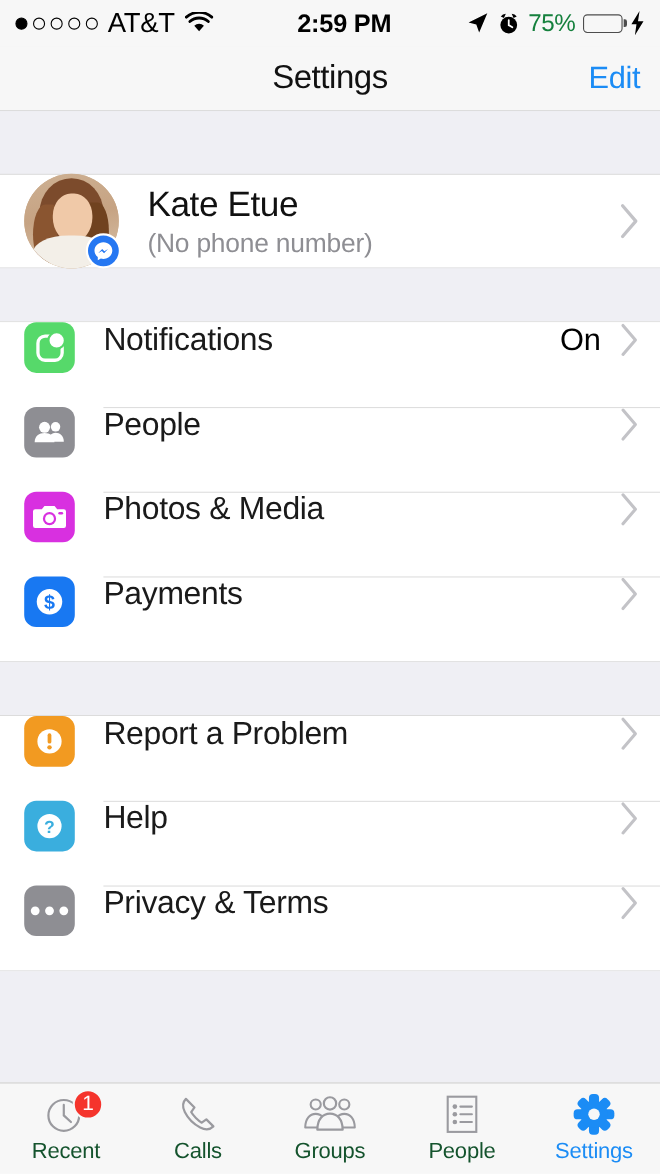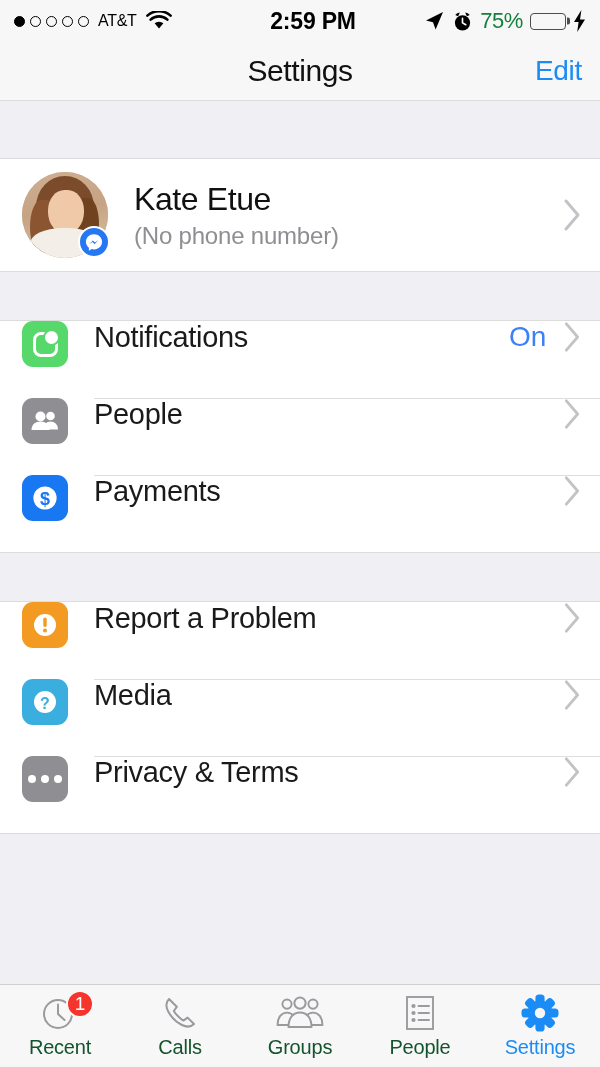--- a/index.html
+++ b/index.html
@@ -45,21 +45,21 @@
   }
   .sig-dot {
     width: 11px;
     height: 11px;
     border-radius: 50%;
     border: 1.6px solid #000;
     box-sizing: border-box;
   }
   .sig-dot.filled { background: #000; }
   .carrier {
-    font-size: 16px;
+    font-size: 25px;
     color: #000;
     letter-spacing: -0.3px;
   }
   .wifi-ic { display: block; }
   .sb-center {
     position: absolute;
     left: 0; right: 0;
     text-align: center;
     font-size: 23px;
     color: #000;
@@ -152,21 +152,21 @@
 
   .group {
     background: #ffffff;
     border-top: 1px solid #dcdcdc;
     border-bottom: 1px solid #dcdcdc;
     flex: 0 0 auto;
   }
 
   
   .profile-row {
-    height: 112px;
+    height: 84px;
     display: flex;
     align-items: center;
     padding-left: 22px;
     padding-right: 18px;
     background: #fff;
     box-sizing: border-box;
   }
   .avatar-wrap {
     position: relative;
     width: 86px;
@@ -289,21 +289,21 @@
   }
   .srow-label {
     margin-left: 26px;
     font-size: 29px;
     color: #1a1a1a;
     letter-spacing: -0.3px;
   }
   .srow-value {
     margin-left: auto;
     font-size: 28px;
-    color: #3b82f6;
+    color: #000000;
     letter-spacing: -0.2px;
     margin-right: 16px;
   }
   .srow .chev { margin-left: auto; }
   .srow-value + .chev { margin-left: 0; }
 
   
   .notif-sq {
     width: 25px; height: 25px;
     border: 3px solid #fff;
@@ -482,20 +482,34 @@
             <circle cx="20.5" cy="8" r="4.3" fill="#fff"></circle>
             <path d="M13.5 21.5 C13.5 16.6 16.6 13.4 20.5 13.4 C24.4 13.4 28 16.2 28 21.5 Z" fill="#fff"></path>
           </svg>
         </div>
         <span class="srow-label">People</span>
         <svg class="chev" width="20" height="32" viewBox="0 0 20 34">
           <path d="M4 3 L16 17 L4 31" stroke="#c3c3c7" stroke-width="3" fill="none" stroke-linecap="round" stroke-linejoin="round"></path>
         </svg>
       </div>
 
+      <div class="srow">
+        <div class="tile" style="background:#d830e0">
+          <svg width="32" height="26" viewBox="0 0 32 26">
+            <path d="M3 6 h6 l2.4-3 h9.2 L23 6 h6 a2 2 0 0 1 2 2 v13 a2 2 0 0 1 -2 2 H3 a2 2 0 0 1 -2 -2 V8 a2 2 0 0 1 2 -2 z" fill="#fff"></path>
+            <circle cx="16" cy="14.5" r="6" fill="#d830e0"></circle>
+            <circle cx="16" cy="14.5" r="4" fill="#fff"></circle>
+            <rect x="24" y="8.4" width="4.4" height="2.4" rx="1.1" fill="#d830e0"></rect>
+          </svg>
+        </div>
+        <span class="srow-label">Photos &amp; Media</span>
+        <svg class="chev" width="20" height="32" viewBox="0 0 20 34">
+          <path d="M4 3 L16 17 L4 31" stroke="#c3c3c7" stroke-width="3" fill="none" stroke-linecap="round" stroke-linejoin="round"></path>
+        </svg>
+      </div>
 
       <div class="srow">
         <div class="tile" style="background:#1878f2">
           <svg width="32" height="32" viewBox="0 0 32 32">
             <circle cx="16" cy="16" r="11.6" fill="#fff"></circle>
             <text x="16" y="23" font-family="Liberation Sans, sans-serif" font-size="18" font-weight="bold" fill="#1878f2" text-anchor="middle">$</text>
           </svg>
         </div>
         <span class="srow-label">Payments</span>
         <svg class="chev" width="20" height="32" viewBox="0 0 20 34">
@@ -523,21 +537,21 @@
         </svg>
       </div>
 
       <div class="srow">
         <div class="tile" style="background:#3aaede">
           <svg width="30" height="30" viewBox="0 0 30 30">
             <circle cx="15" cy="15" r="11" fill="#fff"></circle>
             <text x="15" y="21.5" font-family="Liberation Sans, sans-serif" font-size="16" font-weight="bold" fill="#3aaede" text-anchor="middle">?</text>
           </svg>
         </div>
-        <span class="srow-label">Media</span>
+        <span class="srow-label">Help</span>
         <svg class="chev" width="20" height="32" viewBox="0 0 20 34">
           <path d="M4 3 L16 17 L4 31" stroke="#c3c3c7" stroke-width="3" fill="none" stroke-linecap="round" stroke-linejoin="round"></path>
         </svg>
       </div>
 
       <div class="srow">
         <div class="tile" style="background:#8e8e93">
           <span class="dots3">
               <i></i>
               <i></i>

